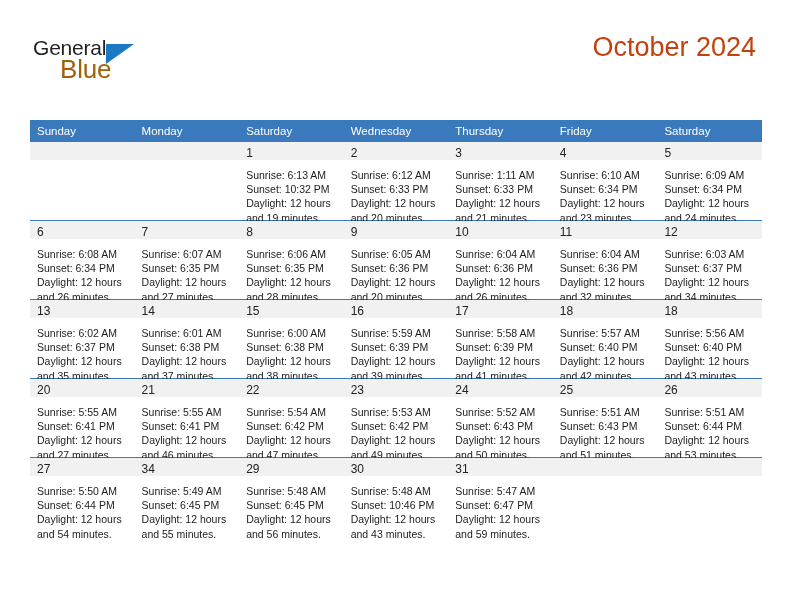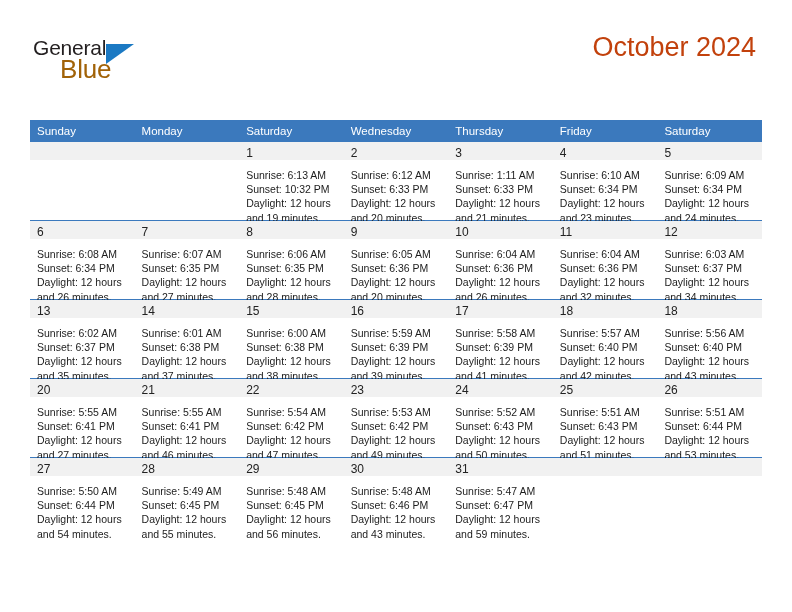--- a/index.html
+++ b/index.html
@@ -491,21 +491,21 @@
                 <div class="cell-body">
                   <div class="cell-line">Sunrise: 5:50 AM</div>
                   <div class="cell-line">Sunset: 6:44 PM</div>
                   <div class="cell-line">Daylight: 12 hours</div>
                   <div class="cell-line">and 54 minutes.</div>
                 </div>
               </div>
             </td>
             <td>
               <div class="daycell">
-                <div class="daynum-band"><span class="daynum">28</span></div>
+                <div class="daynum-band"><span class="daynum">34</span></div>
                 <div class="cell-body">
                   <div class="cell-line">Sunrise: 5:49 AM</div>
                   <div class="cell-line">Sunset: 6:45 PM</div>
                   <div class="cell-line">Daylight: 12 hours</div>
                   <div class="cell-line">and 55 minutes.</div>
                 </div>
               </div>
             </td>
             <td>
               <div class="daycell">
@@ -516,21 +516,21 @@
                   <div class="cell-line">Daylight: 12 hours</div>
                   <div class="cell-line">and 56 minutes.</div>
                 </div>
               </div>
             </td>
             <td>
               <div class="daycell">
                 <div class="daynum-band"><span class="daynum">30</span></div>
                 <div class="cell-body">
                   <div class="cell-line">Sunrise: 5:48 AM</div>
-                  <div class="cell-line">Sunset: 6:46 PM</div>
+                  <div class="cell-line">Sunset: 10:46 PM</div>
                   <div class="cell-line">Daylight: 12 hours</div>
                   <div class="cell-line">and 43 minutes.</div>
                 </div>
               </div>
             </td>
             <td>
               <div class="daycell">
                 <div class="daynum-band"><span class="daynum">31</span></div>
                 <div class="cell-body">
                   <div class="cell-line">Sunrise: 5:47 AM</div>

